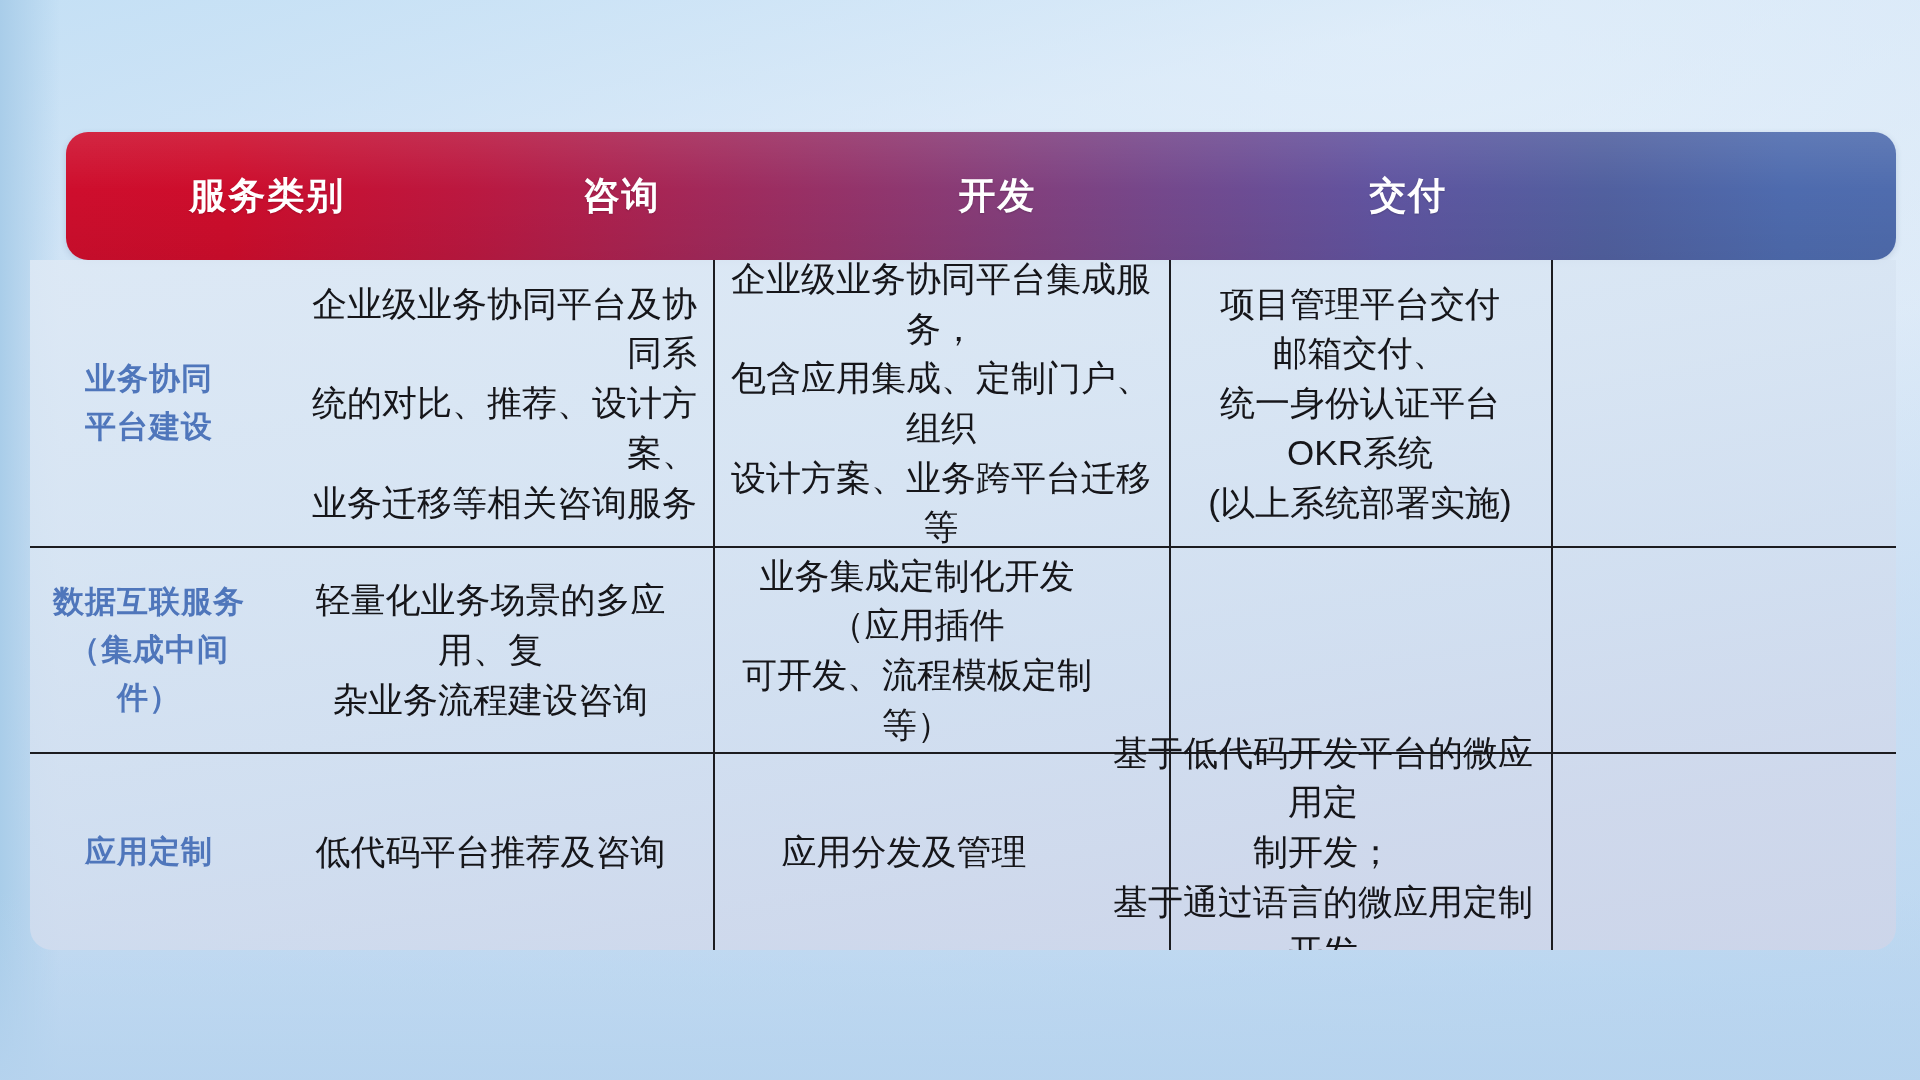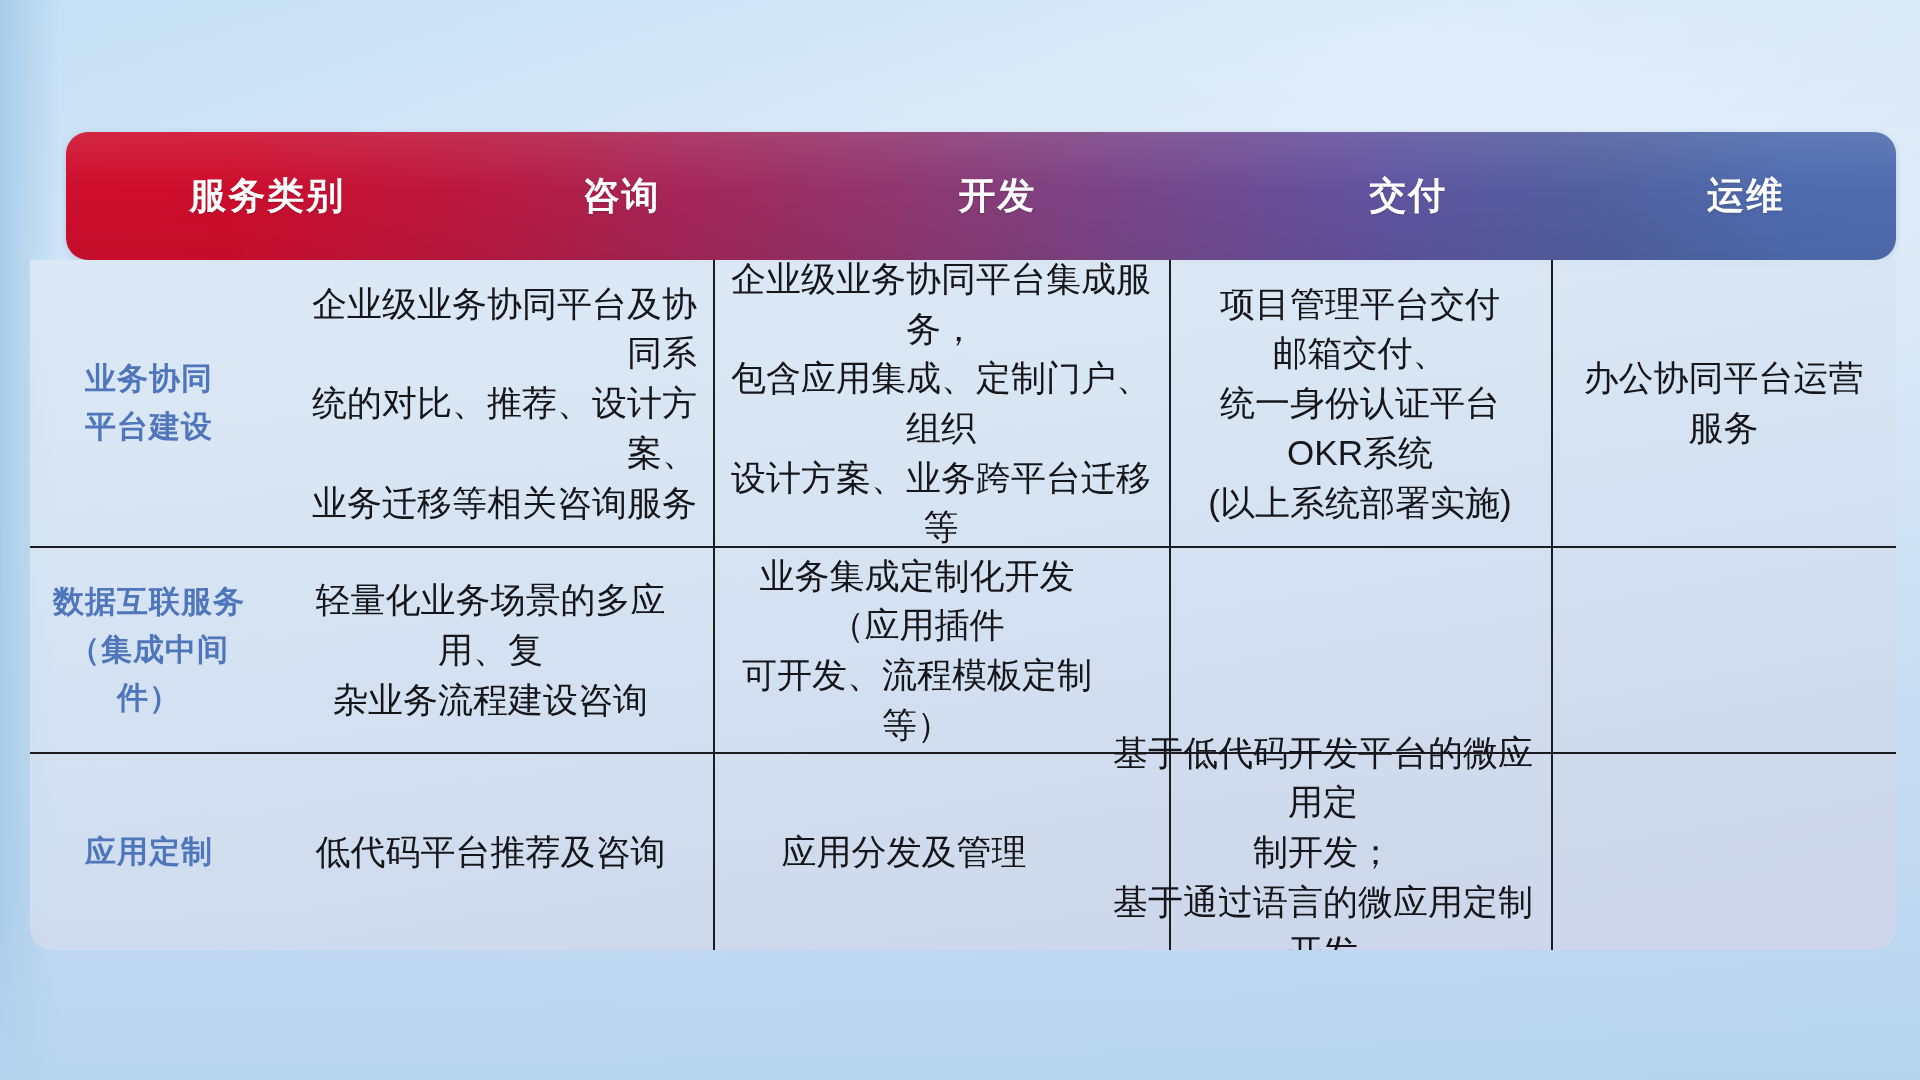--- a/index.html
+++ b/index.html
@@ -153,21 +153,20 @@
 <div id="bg-left-edge"></div>
 <div id="bg-bottom-edge"></div>
 
 <div id="table-wrap">
 
   <div id="table-header">
     <div class="hcell" style="width:22.0%;">服务类别</div>
     <div class="hcell" style="width:16.7%;">咨询</div>
     <div class="hcell" style="width:24.4%;">开发</div>
     <div class="hcell" style="width:20.5%;">交付</div>
-    <div class="hcell" style="width:16.4%;">运维</div>
   </div>
 
   <div id="table-body">
 
     <div class="vline" style="left:683px;"></div>
     <div class="vline" style="left:1139px;"></div>
     <div class="vline" style="left:1521px;"></div>
 
     <div class="hline" style="top:286px;"></div>
     <div class="hline" style="top:492px;"></div>
@@ -179,21 +178,20 @@
 统的对比、推荐、设计方案、
 业务迁移等相关咨询服务</div>
       <div class="cell" style="width:456px;">企业级业务协同平台集成服务，
 包含应用集成、定制门户、组织
 设计方案、业务跨平台迁移等</div>
       <div class="cell" style="width:382px;">项目管理平台交付
 邮箱交付、
 统一身份认证平台
 OKR系统
 (以上系统部署实施)</div>
-      <div class="cell" style="width:345px;">办公协同平台运营服务</div>
     </div>
 
     <div class="row" style="top:288px; height:204px;">
       <div class="cell label" style="width:238px;">数据互联服务
 （集成中间件）</div>
       <div class="cell" style="width:445px;">轻量化业务场景的多应用、复
 杂业务流程建设咨询</div>
       <div class="cell" style="width:408px;">业务集成定制化开发（应用插件
 可开发、流程模板定制等）</div>
       <div class="cell" style="width:382px;"></div>

